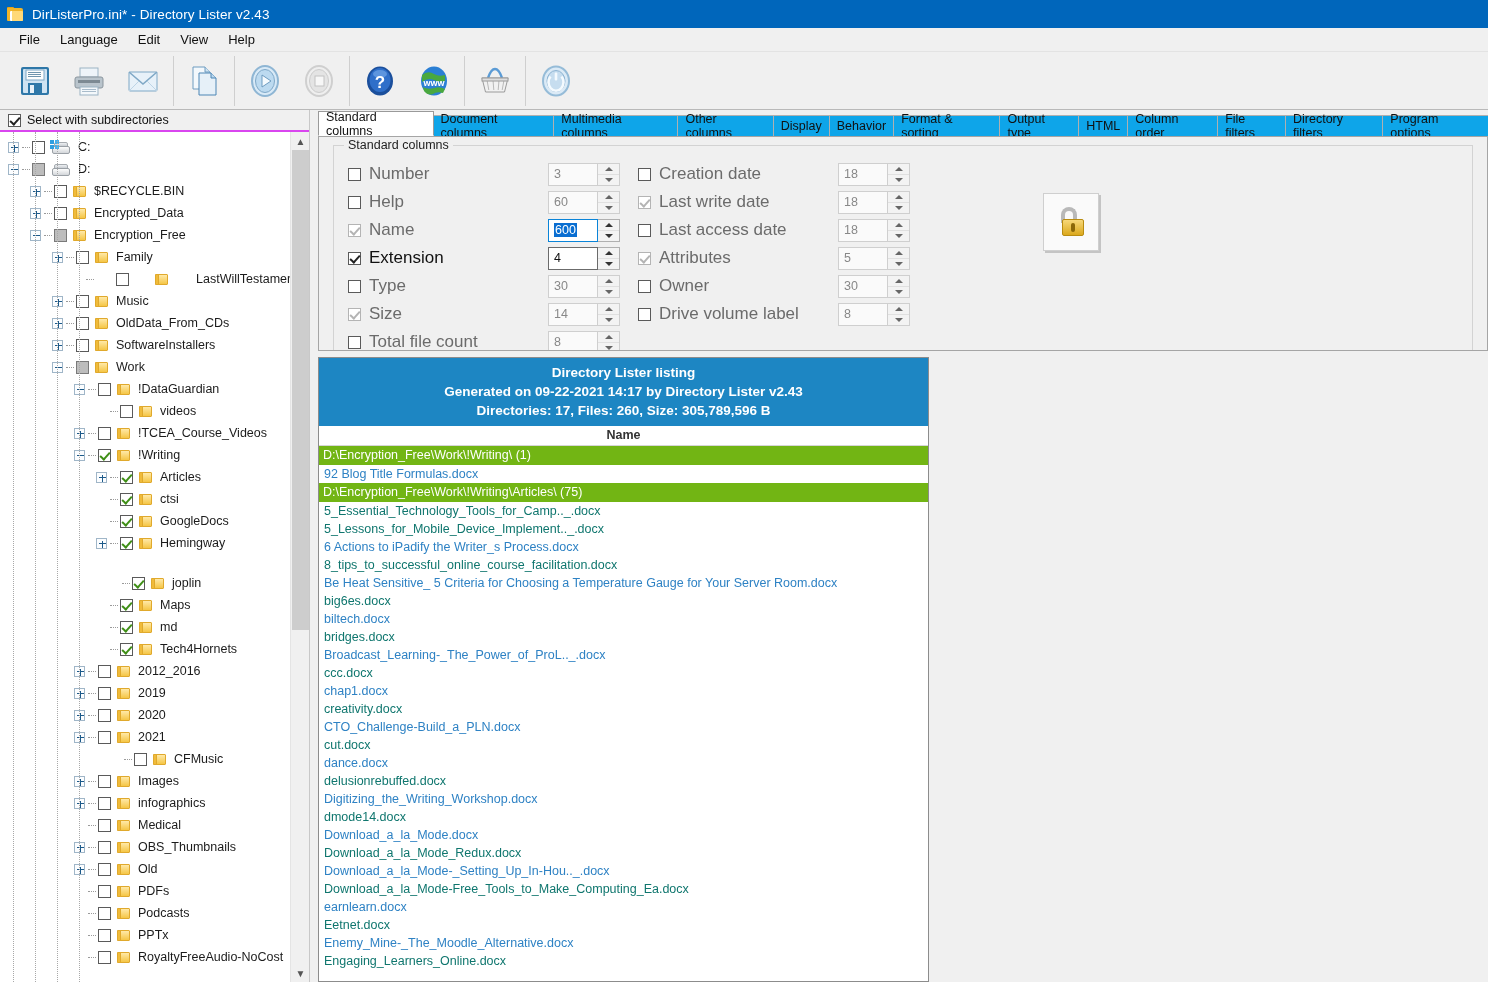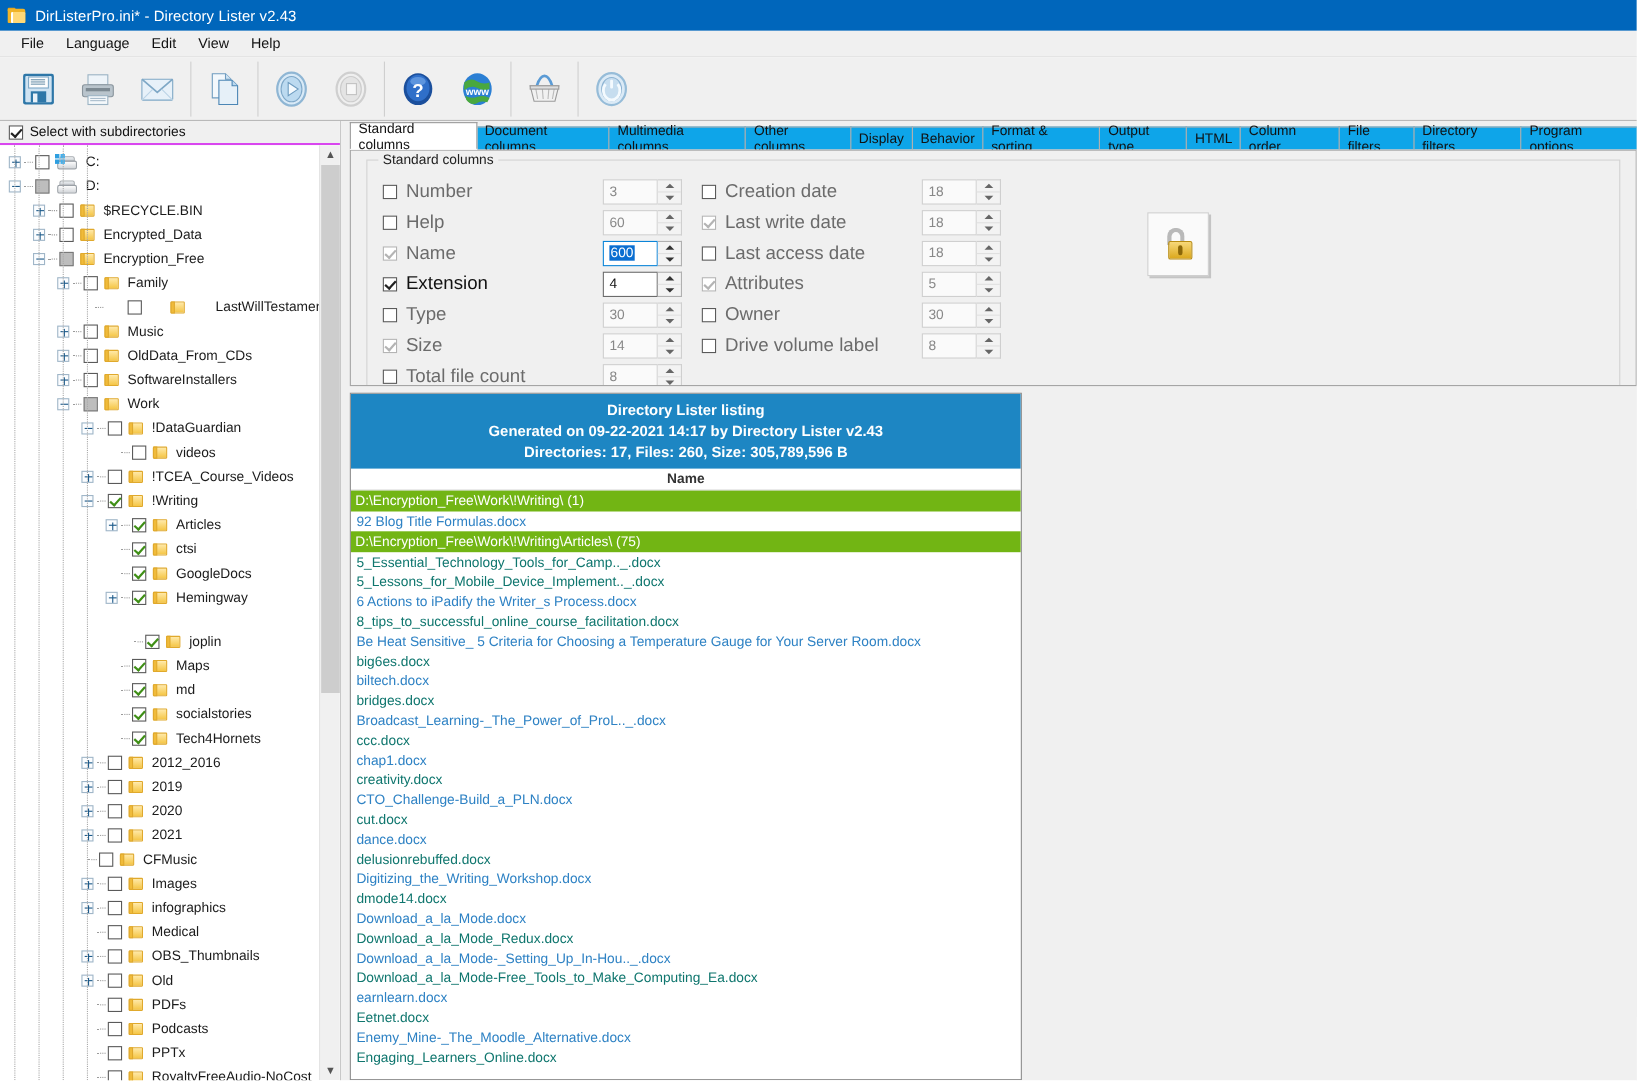--- a/index.html
+++ b/index.html
@@ -580,30 +580,20 @@
             <span class="tname">md</span>
           </div>
           <div class="tnode" style="padding-left: 96px;">
             <span class="expander none"></span>
             <span class="dots"></span>
             <span class="wcheck green checked" style="margin-right: 6px;"></span>
             <span class="folder-ico">
               <span class="fb"></span>
               <span class="fl"></span>
             </span>
-            <span class="tname">socialstories</span>
-          </div>
-          <div class="tnode" style="padding-left: 96px;">
-            <span class="expander none"></span>
-            <span class="dots"></span>
-            <span class="wcheck green checked" style="margin-right: 6px;"></span>
-            <span class="folder-ico">
-              <span class="fb"></span>
-              <span class="fl"></span>
-            </span>
             <span class="tname">Tech4Hornets</span>
           </div>
           <div class="tnode" style="padding-left: 74px; text-align: right;">
             <span class="expander plus"></span>
             <span class="dots"></span>
             <span class="wcheck" style="margin-right: 6px;"></span>
             <span class="folder-ico">
               <span class="fb"></span>
               <span class="fl"></span>
             </span>
@@ -632,21 +622,21 @@
           <div class="tnode" style="padding-left: 74px;">
             <span class="expander plus"></span>
             <span class="dots"></span>
             <span class="wcheck" style="margin-right: 6px;"></span>
             <span class="folder-ico">
               <span class="fb"></span>
               <span class="fl"></span>
             </span>
             <span class="tname">2021</span>
           </div>
-          <div class="tnode" style="padding-left: 66px;">
+          <div class="tnode" style="padding-left: 110px;">
             <span class="expander none"></span>
             <span class="dots"></span>
             <span class="wcheck" style="margin-right: 6px;"></span>
             <span class="folder-ico">
               <span class="fb"></span>
               <span class="fl"></span>
             </span>
             <span class="tname">CFMusic</span>
           </div>
           <div class="tnode" style="padding-left: 74px;">

